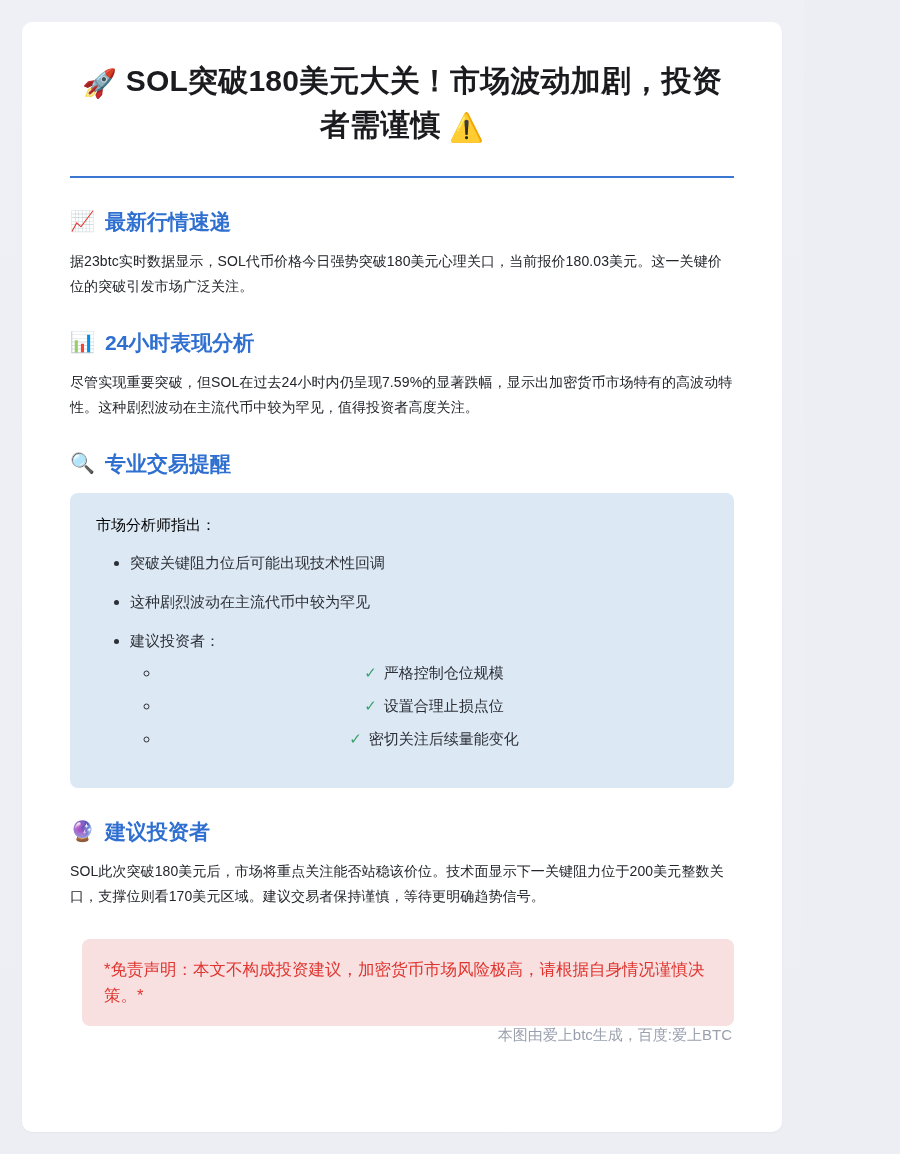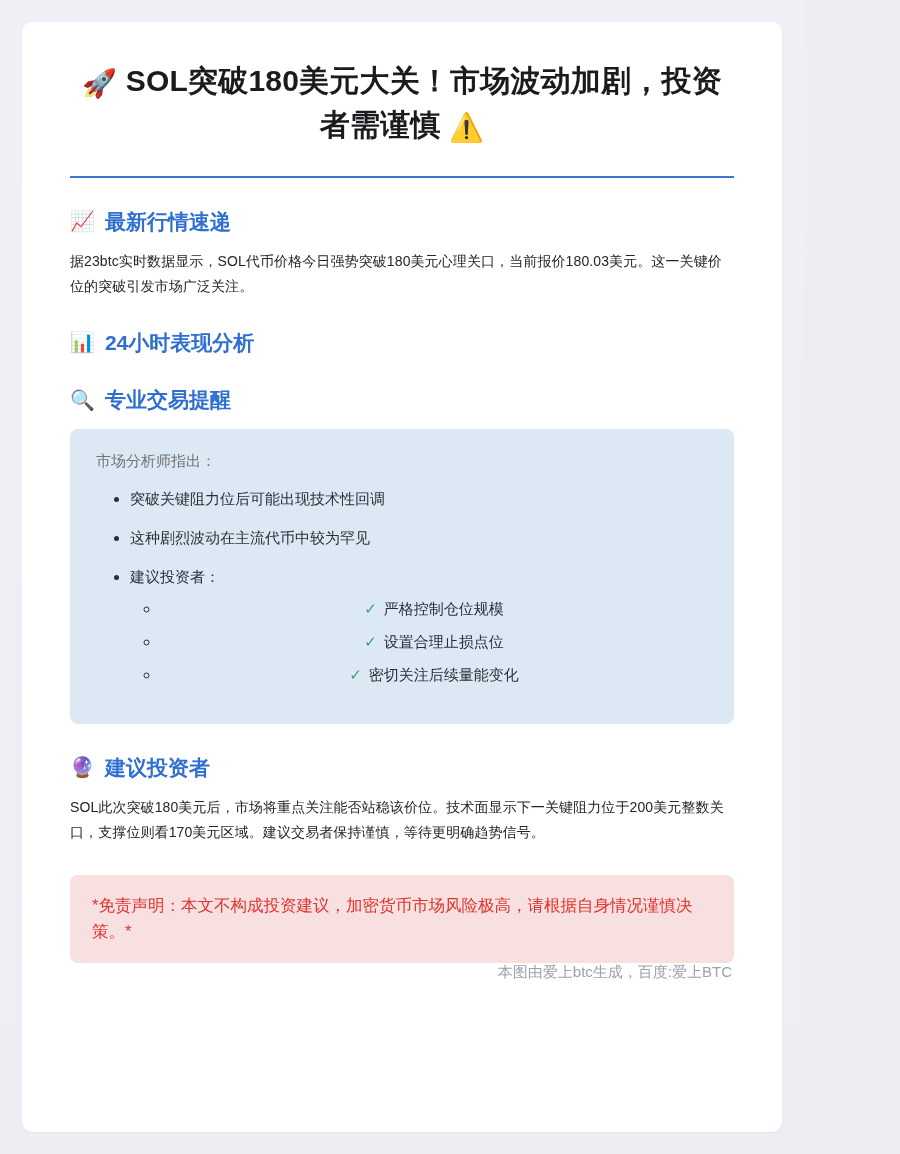--- a/index.html
+++ b/index.html
@@ -69,21 +69,21 @@
     letter-spacing: 0.1px;
   }
   .tipbox {
     background: #dce9f5;
     border-radius: 8px;
     padding: 20px 26px 22px 26px;
     margin: 16px 0 8px 0;
   }
   .tipbox .lead {
     font-size: 15px;
-    color: #737373;
+    color: #000000;
     margin: 0 0 10px 0;
     line-height: 1.6;
   }
   .tipbox ul {
     margin: 0;
     padding-left: 34px;
   }
   .tipbox ul li {
     font-size: 15px;
     color: #2c2f36;
@@ -100,21 +100,21 @@
     margin: 8px 0;
   }
   .check {
     color: #3aa06a;
     margin-right: 7px;
   }
   .disclaimer {
     background: #f8dfe0;
     border-radius: 8px;
     padding: 17px 22px 18px 22px;
-    margin: 30px 0 0 0;
+    margin: 30px 0 0 12px;
     color: #e0342e;
     font-size: 16.5px;
     line-height: 1.6;
   }
   .footer {
     text-align: right;
     color: #9aa0ae;
     font-size: 15px;
     padding-right: 2px;
   }
@@ -136,20 +136,21 @@
     <h2 class="section">
       <span class="ico">📈</span>
       <span>最新行情速递</span>
     </h2>
     <p class="body">据23btc实时数据显示，SOL代币价格今日强势突破180美元心理关口，当前报价180.03美元。这一关键价位的突破引发市场广泛关注。</p>
 
     <h2 class="section">
       <span class="ico">📊</span>
       <span>24小时表现分析</span>
     </h2>
+    <p class="body">尽管实现重要突破，但SOL在过去24小时内仍呈现7.59%的显著跌幅，显示出加密货币市场特有的高波动特性。这种剧烈波动在主流代币中较为罕见，值得投资者高度关注。</p>
 
     <h2 class="section">
       <span class="ico">🔍</span>
       <span>专业交易提醒</span>
     </h2>
 
     <div class="tipbox">
       <p class="lead">市场分析师指出：</p>
       <ul>
         <li>突破关键阻力位后可能出现技术性回调</li>

